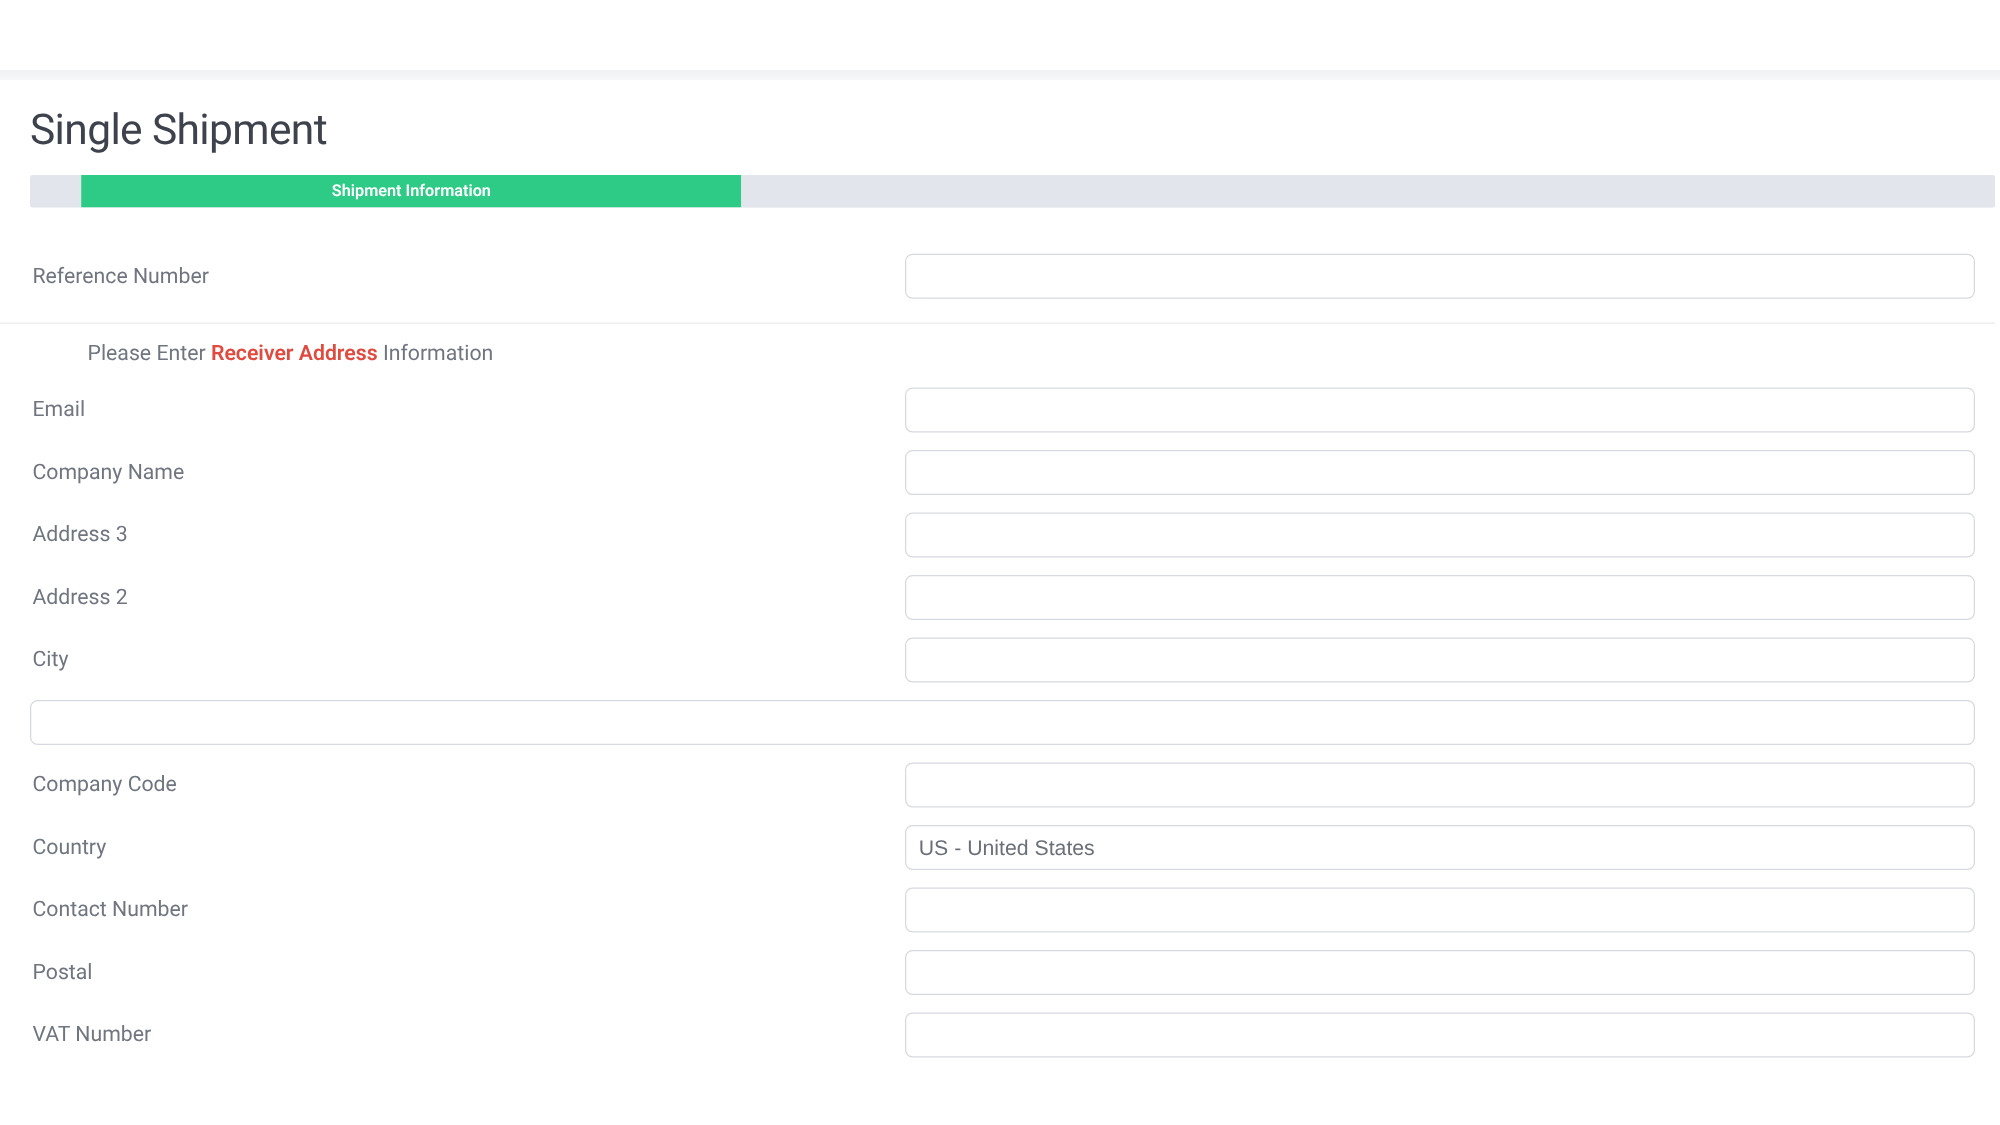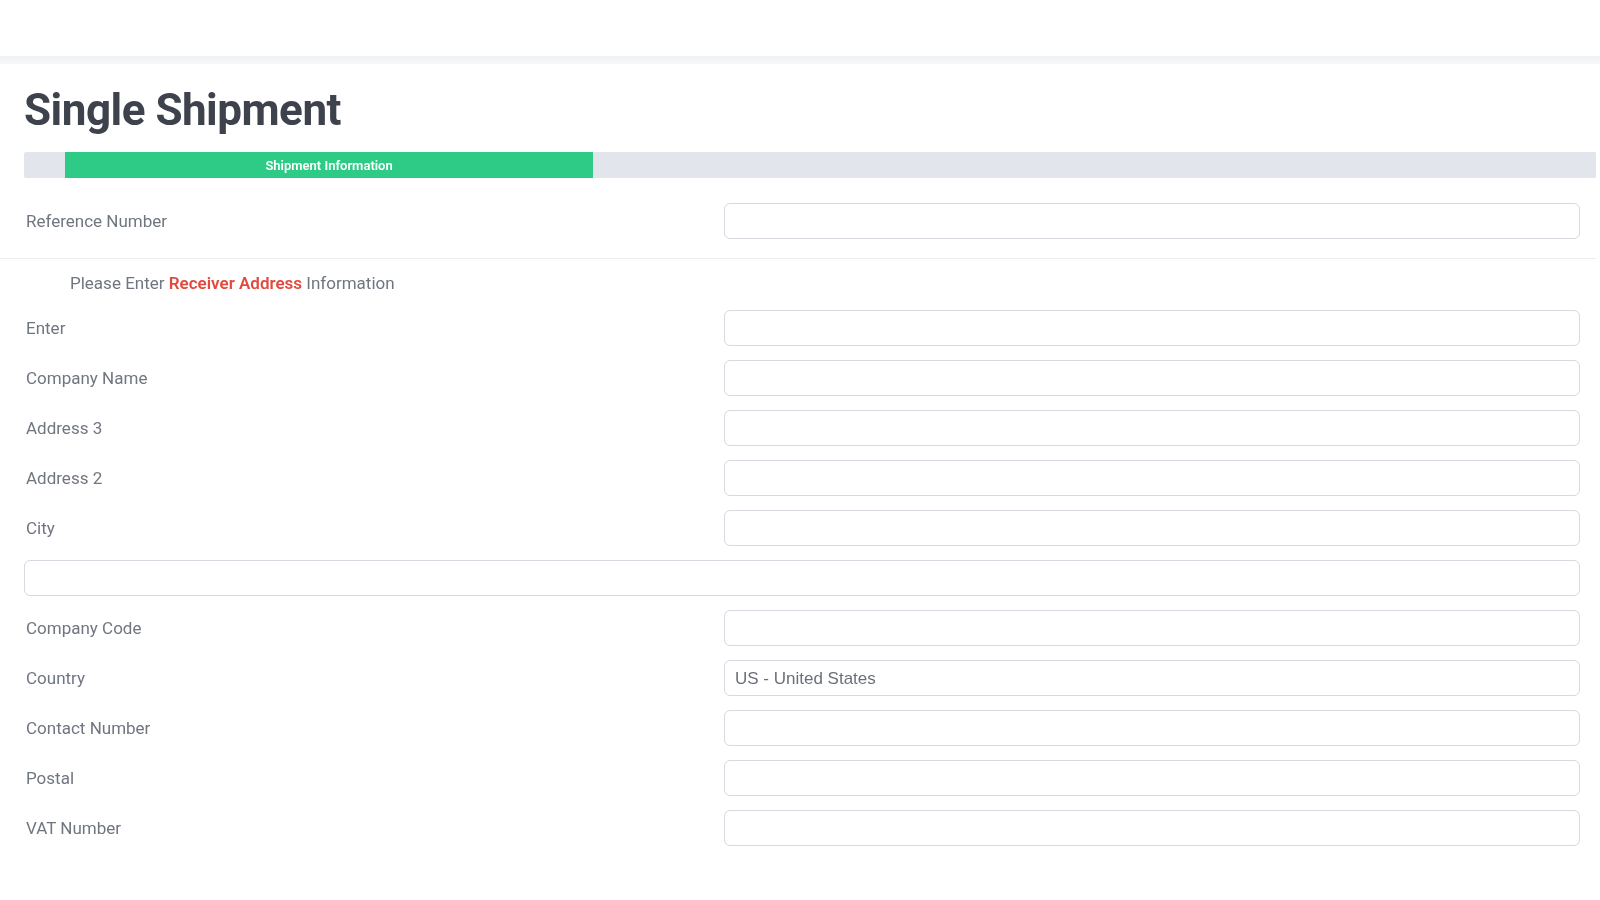--- a/index.html
+++ b/index.html
@@ -16,34 +16,34 @@
     background: #ffffff;
   }
   .header-strip {
     height: 8px;
     background: linear-gradient(to bottom, #f0f1f3, #f6f7f9);
   }
   .page {
     padding: 0 4px 0 24px;
   }
   .page-title {
-    font-size: 44px;
-    font-weight: 700;
+    font-size: 34px;
+    font-weight: 400;
     color: #3d424d;
     padding: 20px 0 16px 0;
     letter-spacing: -0.5px;
   }
   .tab-bar {
     display: flex;
     width: 100%;
     height: 26px;
     background: #e3e5ec;
     border-radius: 2px;
     overflow: hidden;
-    margin-bottom: 18px;
+    margin-bottom: 30px;
     padding-left: 41px;
   }
   .tab {
     flex: 0 0 34.5%;
     display: flex;
     align-items: center;
     justify-content: center;
     font-size: 13px;
     font-weight: 600;
     cursor: pointer;
@@ -134,21 +134,21 @@
     </div>
   </div>
 
   <div class="divider"></div>
 
   <div class="section-prompt">
     <span>Please Enter </span><span class="highlight">Receiver Address</span><span> Information</span>
   </div>
 
   <div class="form-row">
-    <div class="form-label">Enter</div>
+    <div class="form-label">Email</div>
     <div class="form-input-wrap">
       <input class="form-input" type="text" value="" style="">
     </div>
   </div>
 
   <div class="form-row">
     <div class="form-label">Company Name</div>
     <div class="form-input-wrap">
       <input class="form-input" type="text" value="" style="">
     </div>

